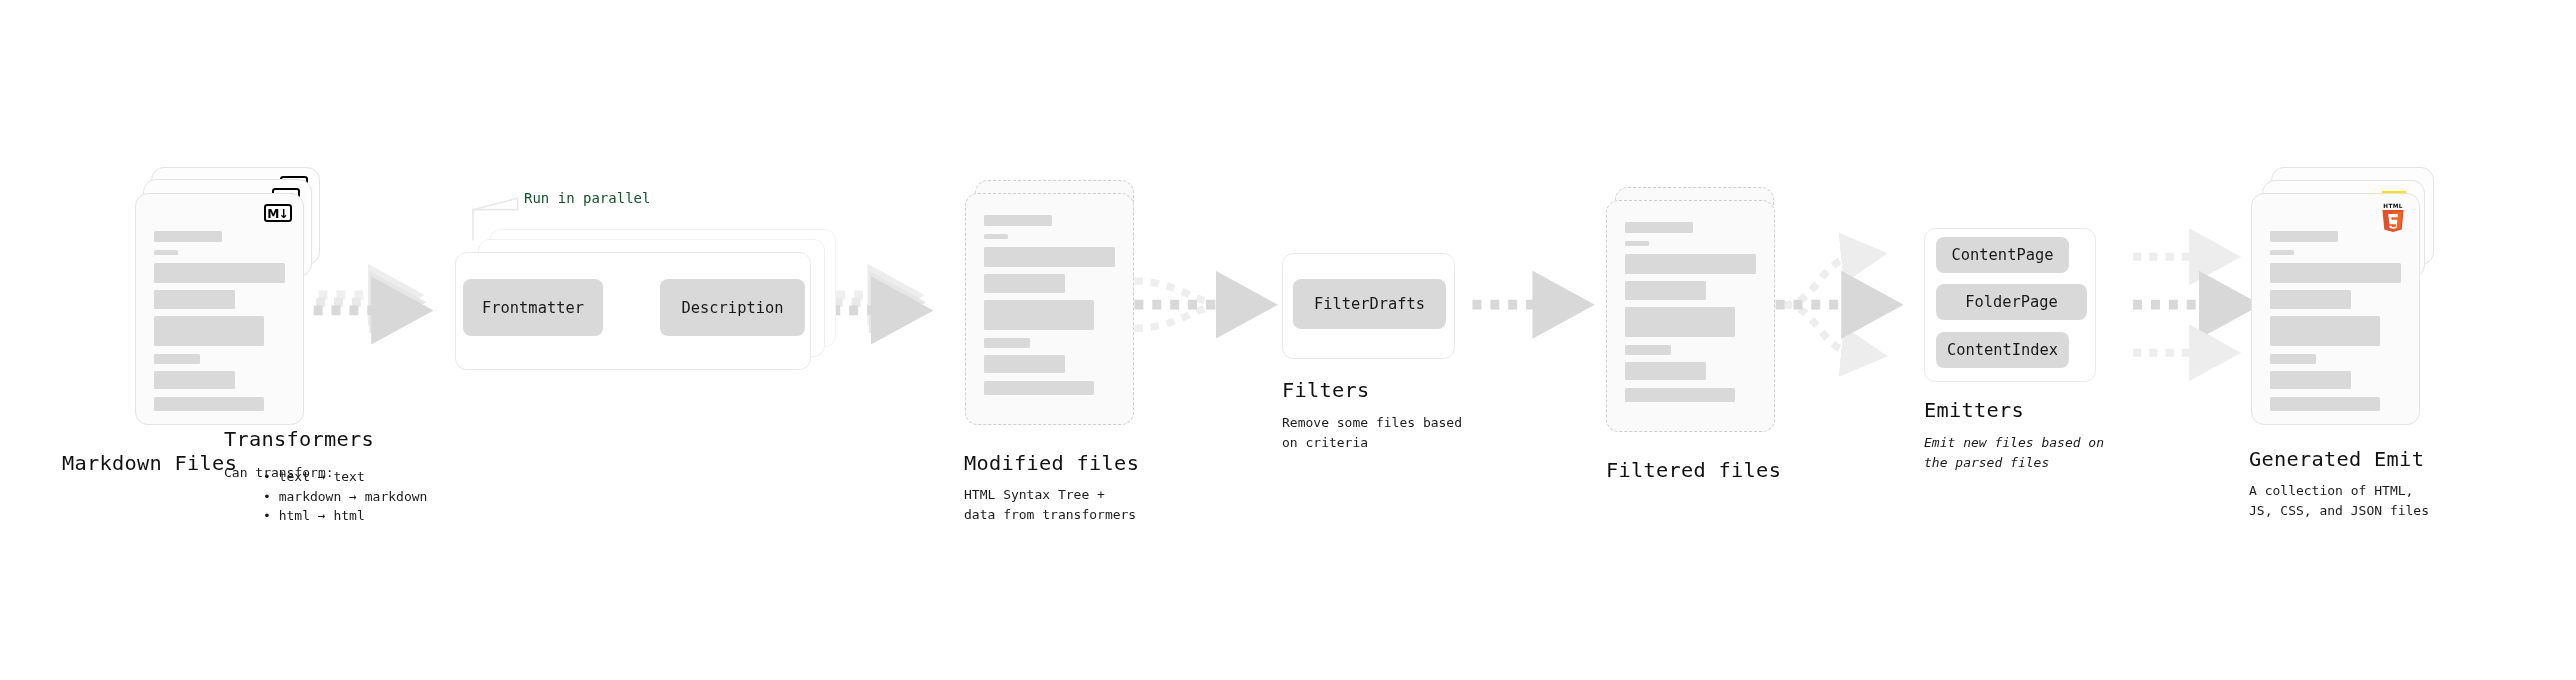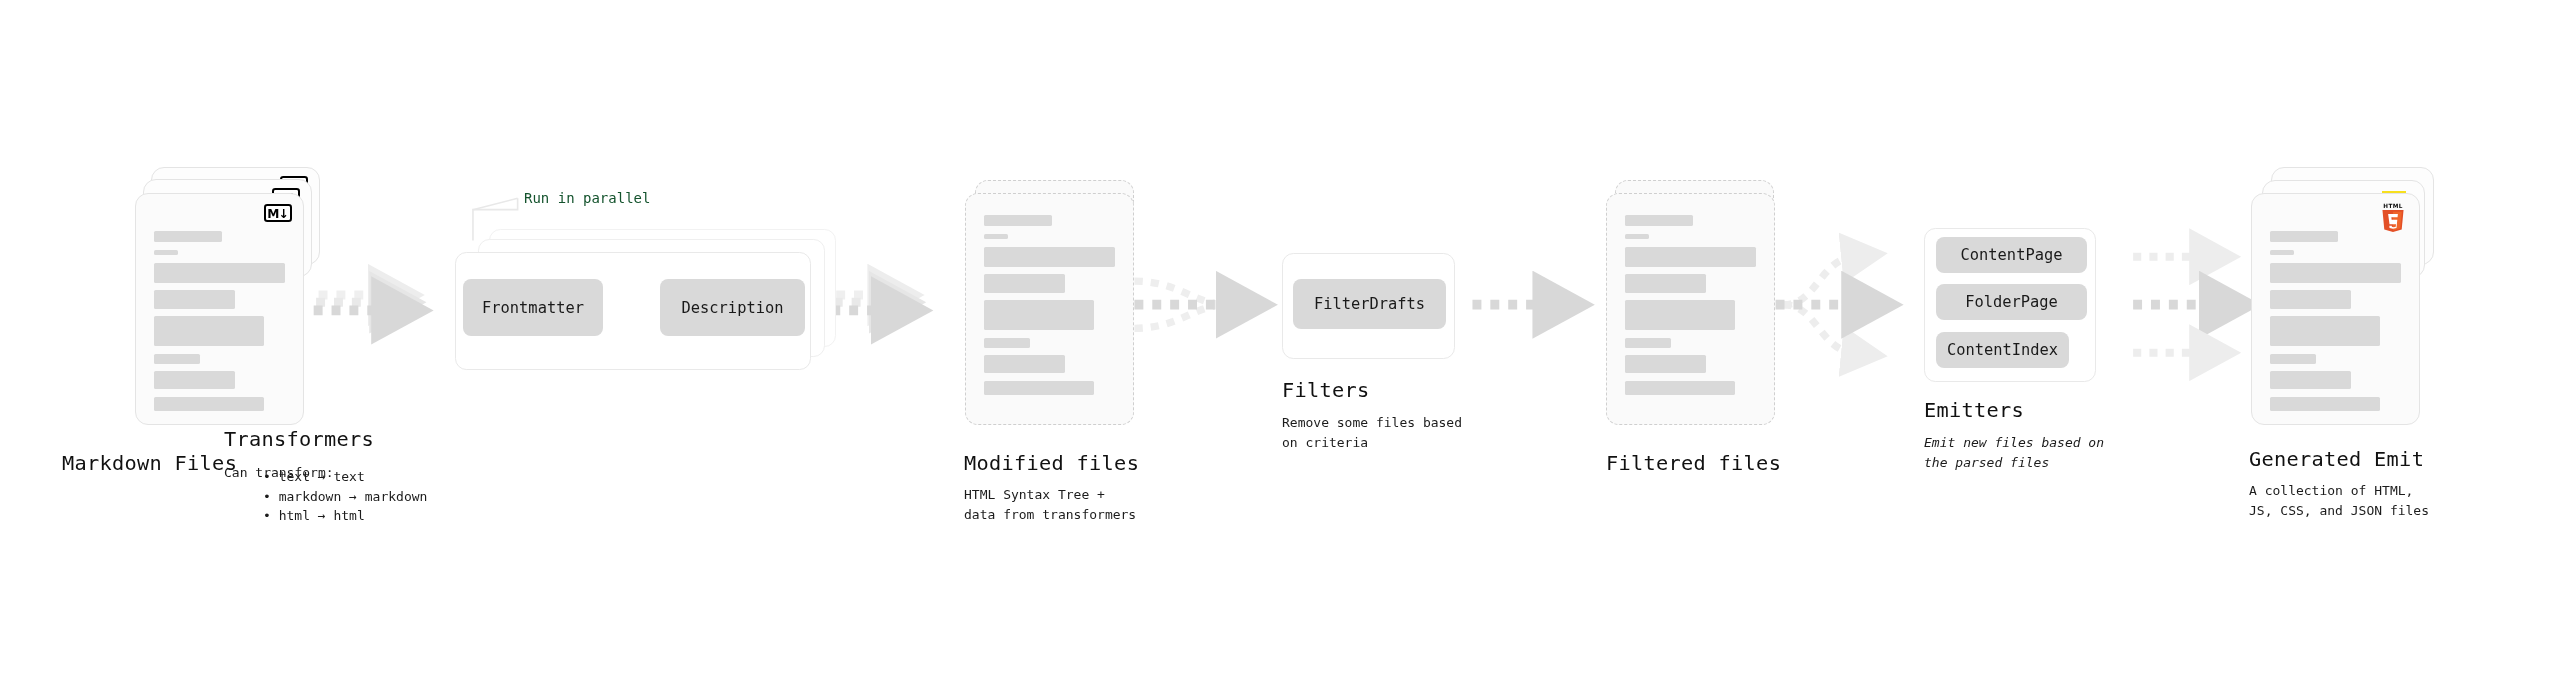--- a/index.html
+++ b/index.html
@@ -270,21 +270,21 @@
   <div class="stage" style="left:0;top:0;width:1585px;height:681px;">
 
     <div class="group-card" style="left:1282px;top:253px;width:173px;height:106px;"></div>
     <div class="node-chip" style="left:1293px;top:279px;width:153px;height:50px;">FilterDrafts</div>
 
     <div class="title" style="left:1282px;top:378px;">Filters</div>
     <div class="subtitle" style="left:1282px;top:413px;">Remove some files based
 on criteria</div>
   </div>
 
-  <div class="stage" style="left:0;top:0;width:1869px;height:569px;">
+  <div class="stage" style="left:0;top:7px;width:1869px;height:569px;">
 
     <div class="doc dashed" style="left:1615px;top:180px;width:159px;height:98px;"></div>
 
     <div class="doc dashed" style="left:1606px;top:193px;width:169px;height:232px;">
       <div class="doc-body" style="top:21px;">
         <div class="bar" style="width:52%;height:11.4px;"></div>
         <div class="bar" style="width:18%;height:5.7px;"></div>
         <div class="bar" style="width:100%;height:20.3px;"></div>
         <div class="bar" style="width:62%;height:18.7px;"></div>
         <div class="bar" style="width:84%;height:30px;"></div>
@@ -294,21 +294,21 @@
       </div>
     </div>
 
     <div class="title" style="left:1606px;top:451px;">Filtered files</div>
   </div>
 
   <div class="stage" style="left:0;top:0;width:2194px;height:681px;">
 
     <div class="group-card" style="left:1924px;top:228px;width:172px;height:154px;"></div>
 
-    <div class="node-chip" style="left:1936px;top:237px;width:151px;height:36px;">ContentPage</div>
+    <div class="node-chip" style="left:1936px;top:237px;width:133px;height:36px;">ContentPage</div>
     <div class="node-chip" style="left:1936px;top:284px;width:151px;height:36px;">FolderPage</div>
     <div class="node-chip" style="left:1936px;top:332px;width:133px;height:36px;">ContentIndex</div>
 
     <div class="title" style="left:1924px;top:398px;">Emitters</div>
     <div class="subtitle" style="left:1924px;top:433px;font-style:italic;">Emit new files based on
 the parsed files</div>
   </div>
 
   <div class="stage" style="left:0;top:0;width:2576px;height:681px;">
 

